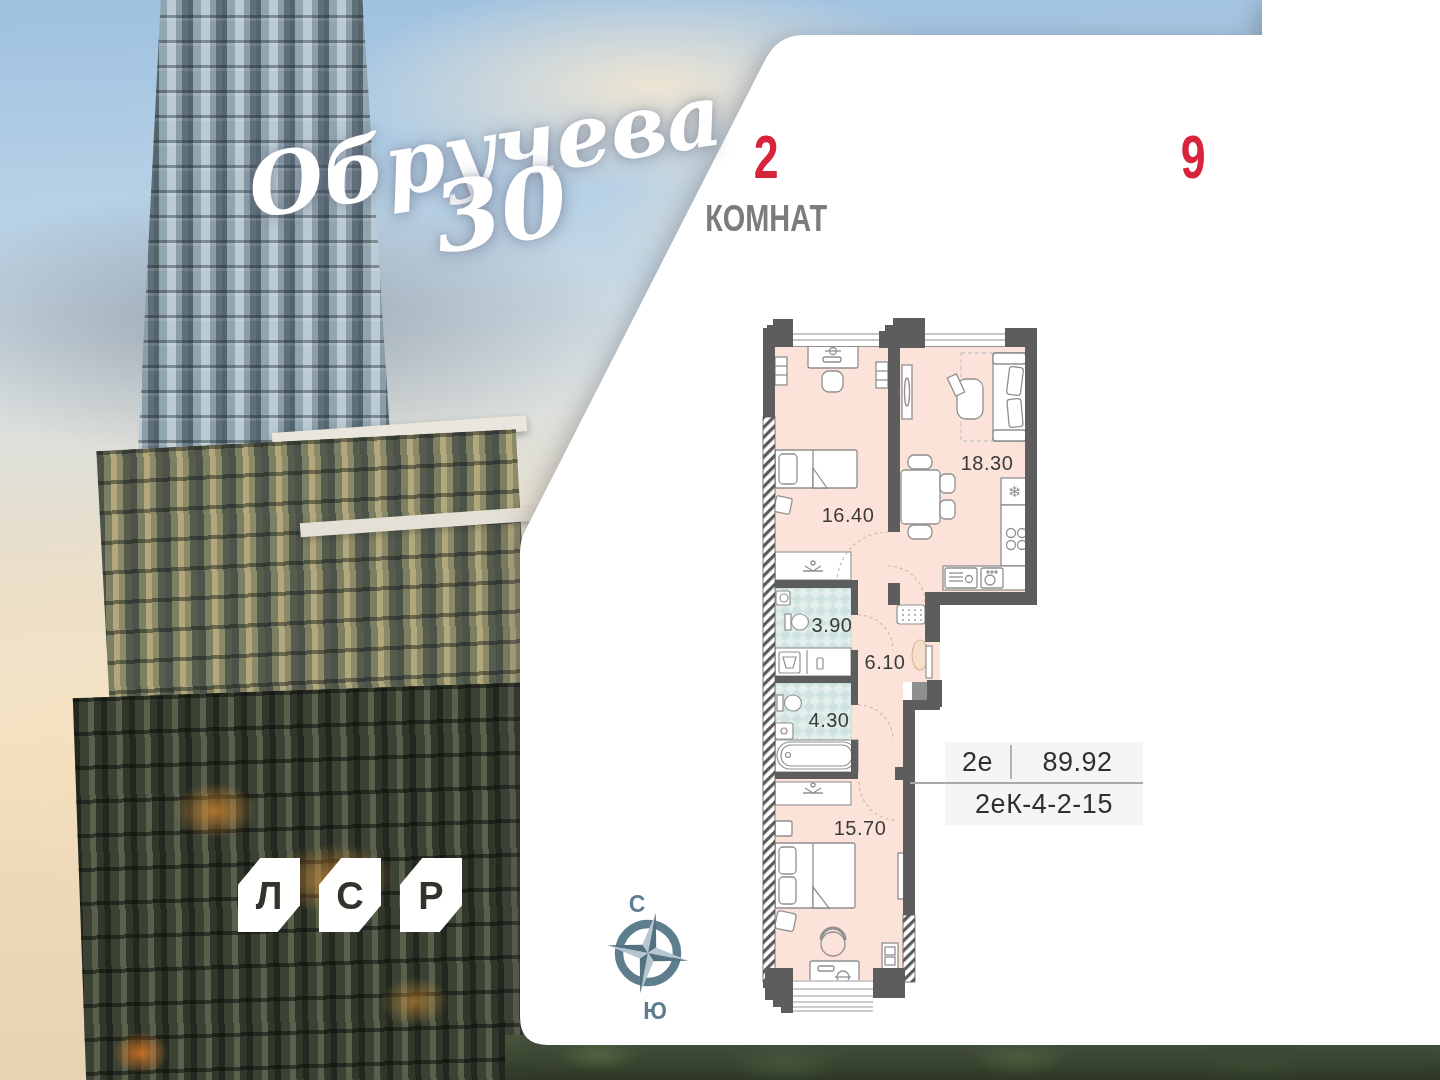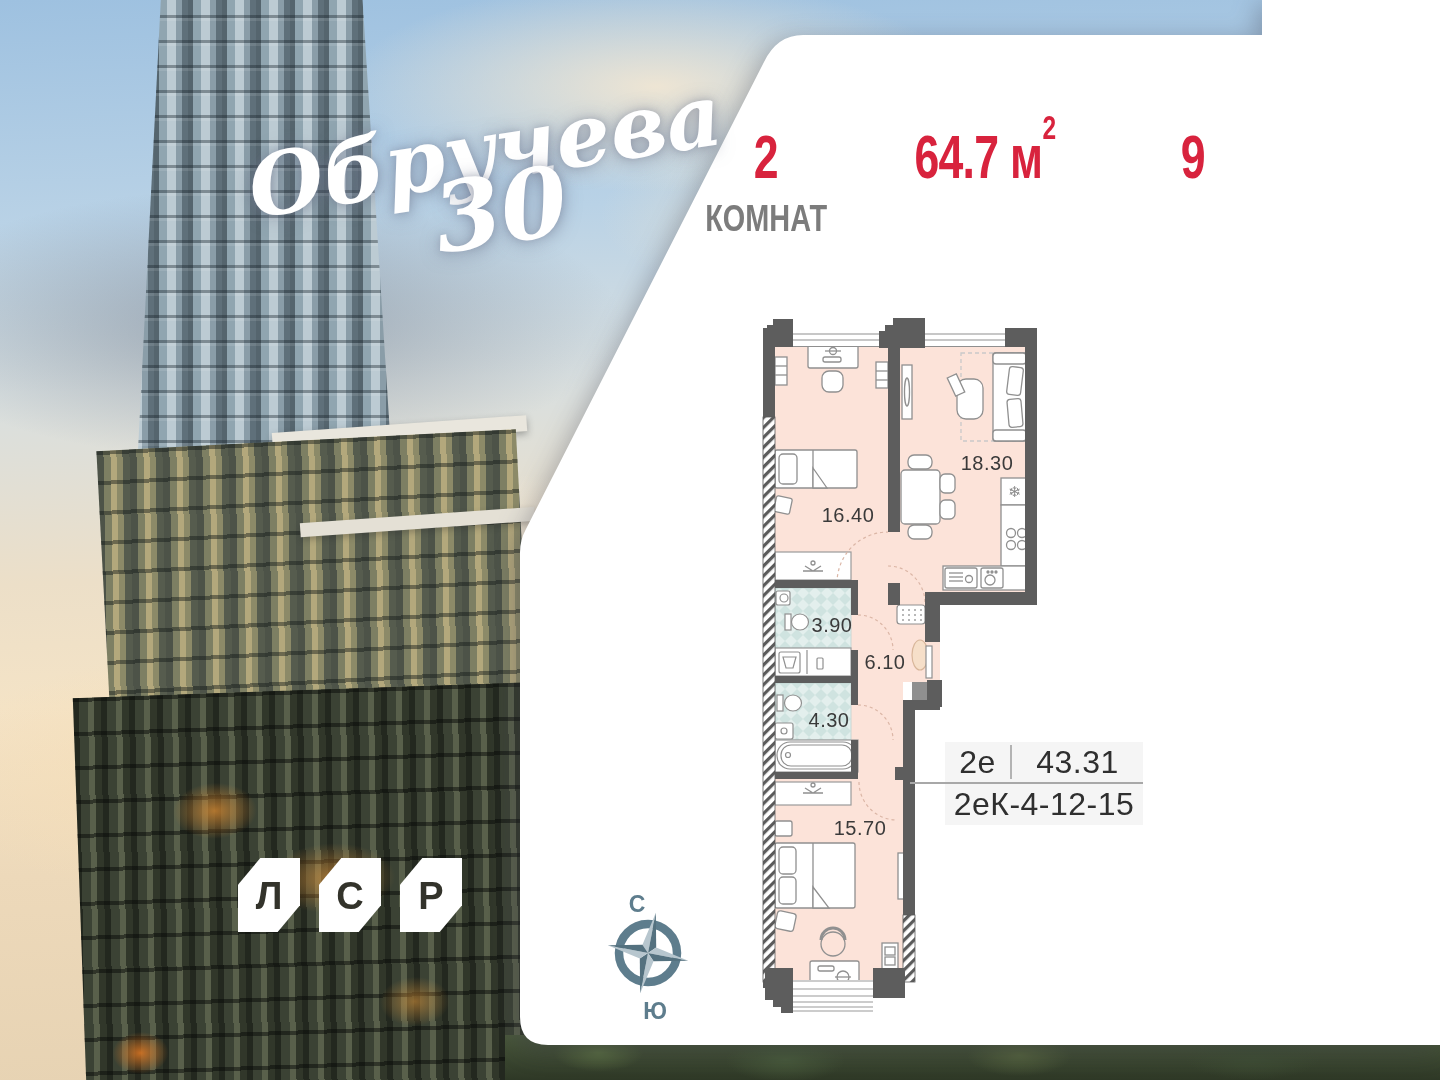--- a/index.html
+++ b/index.html
@@ -72,21 +72,21 @@
     transform:scaleX(.78);transform-origin:center;white-space:nowrap;}
 
   
   .spec-line{position:absolute;left:910px;top:782px;width:233px;height:2px;background:#a8a8a8;}
   .spec-top{position:absolute;left:945px;top:742px;width:198px;height:40px;background:#f5f5f5;display:flex;align-items:center;}
   .spec-cell-type{width:65px;text-align:center;}
   .spec-vdiv{width:2px;height:34px;background:#b3b3b3;}
   .spec-cell-area{flex:1;text-align:center;}
   .spec-bottom{position:absolute;left:945px;top:784px;width:198px;height:41px;background:#f5f5f5;
     display:flex;align-items:center;justify-content:center;}
-  .spec-text{font-size:32px;color:#2f2f2f;letter-spacing:.5px;}
+  .spec-text{font-size:27px;color:#2f2f2f;letter-spacing:.5px;}
 
   
   .plan-svg{position:absolute;left:755px;top:305px;}
   .compass-svg{position:absolute;left:598px;top:878px;}
   .area-label{font-family:"Liberation Sans",sans-serif;font-size:20px;fill:#3a3a3a;letter-spacing:.5px;}
   .compass-letter{font-family:"Liberation Sans",sans-serif;font-size:23px;font-weight:bold;fill:#5e7d8d;}
 </style>
 </head>
 <body>
 
@@ -121,21 +121,20 @@
     <div class="lsr-tile">
         <span class="lsr-letter">Р</span>
       </div>
   </div>
 
   <div class="stat" id="stat-rooms">
     <div><span class="stat-value">2</span></div>
     <div class="stat-label"><span>КОМНАТ</span></div>
   </div>
   <div class="stat" id="stat-area">
-    <div><span class="stat-value"><span>64.7</span>&nbsp;<span>м</span><sup>2</sup></span></div>
   </div>
   <div class="stat" id="stat-floor">
     <div><span class="stat-value">9</span></div>
   </div>
 
   <svg class="plan-svg" width="292" height="715" viewBox="0 0 292 715">
     <defs>
       <pattern id="tile" width="12" height="12" patternUnits="userSpaceOnUse">
         <rect width="12" height="12" fill="#e3efed"></rect>
         <path d="M6,0 L12,6 L6,12 L0,6 Z" fill="#cfe3e0"></path>
@@ -350,24 +349,24 @@
       <text class="area-label" x="130" y="364" text-anchor="middle">6.10</text>
       <text class="area-label" x="74" y="422" text-anchor="middle">4.30</text>
       <text class="area-label" x="105" y="530" text-anchor="middle">15.70</text>
     </g>
   </svg>
 
   <div class="spec-line"></div>
   <div class="spec-top">
     <div class="spec-cell-type spec-text">2е</div>
     <div class="spec-vdiv"></div>
-    <div class="spec-cell-area spec-text">43.31</div>
+    <div class="spec-cell-area spec-text">89.92</div>
   </div>
   <div class="spec-bottom">
-    <div class="spec-text">2еК-4-12-15</div>
+    <div class="spec-text">2еК-4-2-15</div>
   </div>
 
   <svg class="compass-svg" width="104" height="148" viewBox="0 0 104 148">
     <text class="compass-letter" x="39" y="34" text-anchor="middle">С</text>
     <circle cx="50" cy="75" r="29" fill="none" stroke="#5e7d8d" stroke-width="8.5"></circle>
     <g transform="rotate(11 50 75)">
       <g transform="translate(50 75)">
         <polygon points="0,-41 0,0 -7,-7" fill="#b7c6ce"></polygon>
           <polygon points="0,-41 0,0 7,-7" fill="#54717f"></polygon>
         <polygon points="41,0 0,0 7,-7" fill="#b7c6ce"></polygon>

